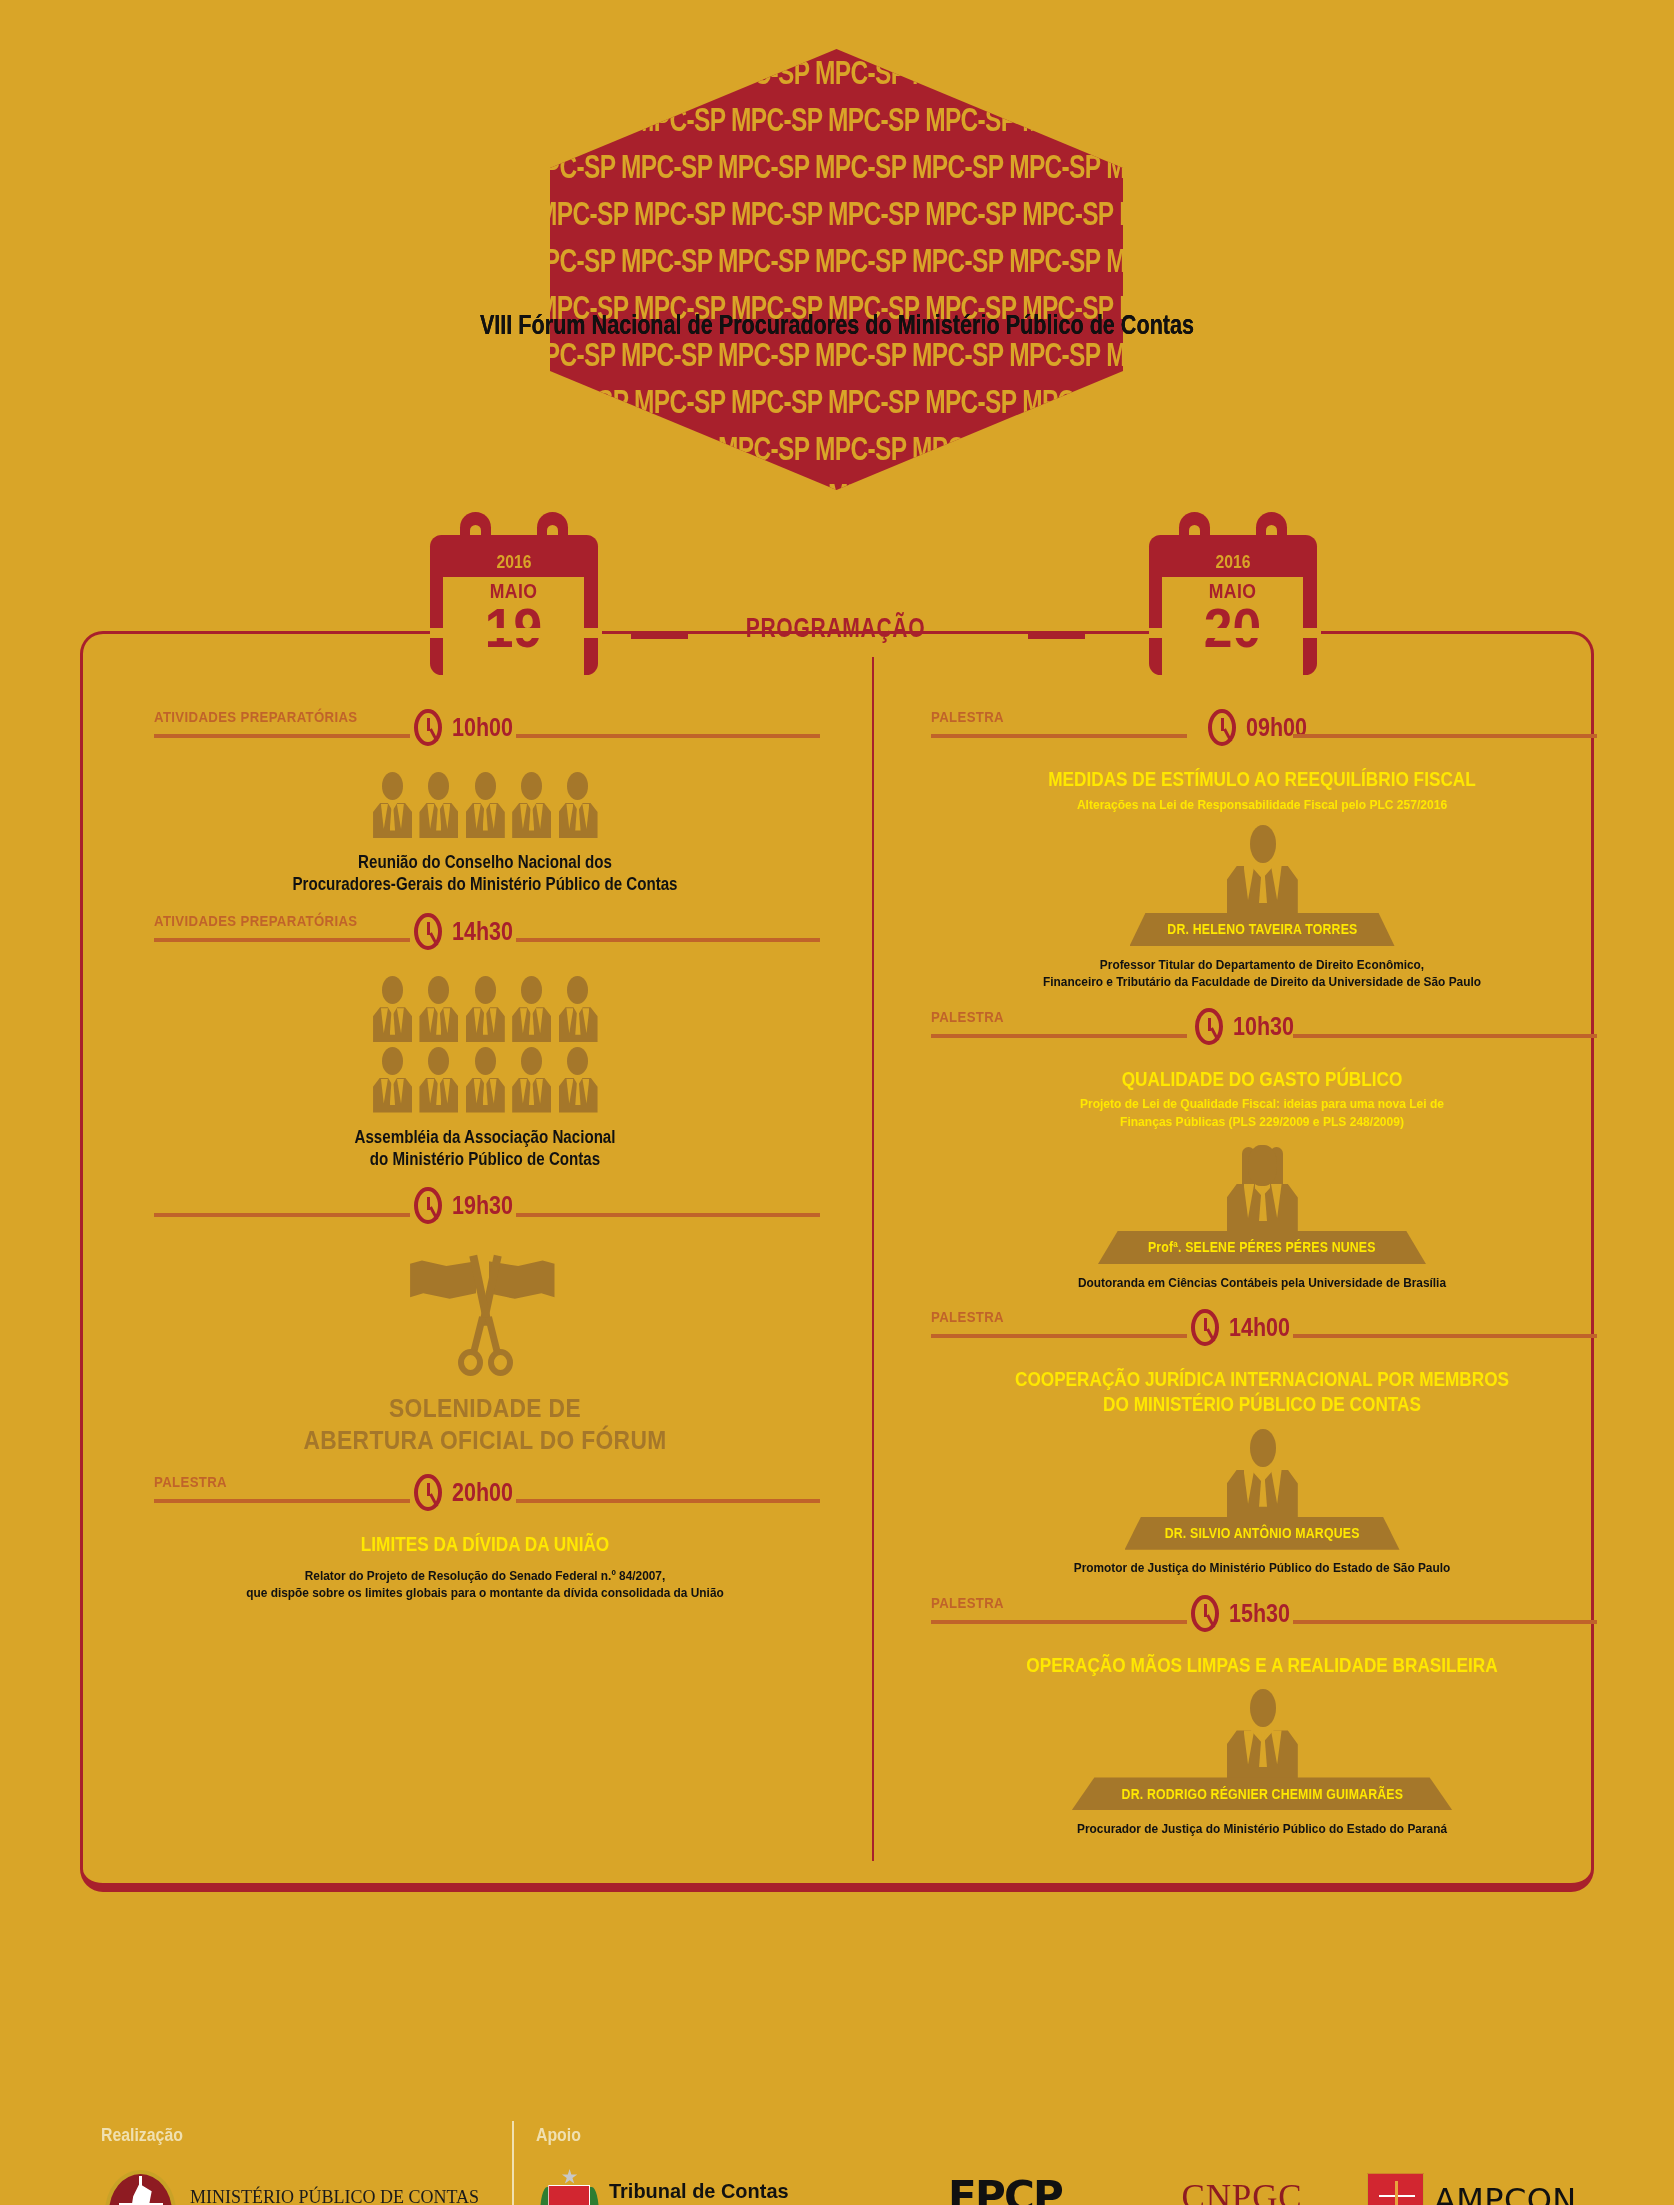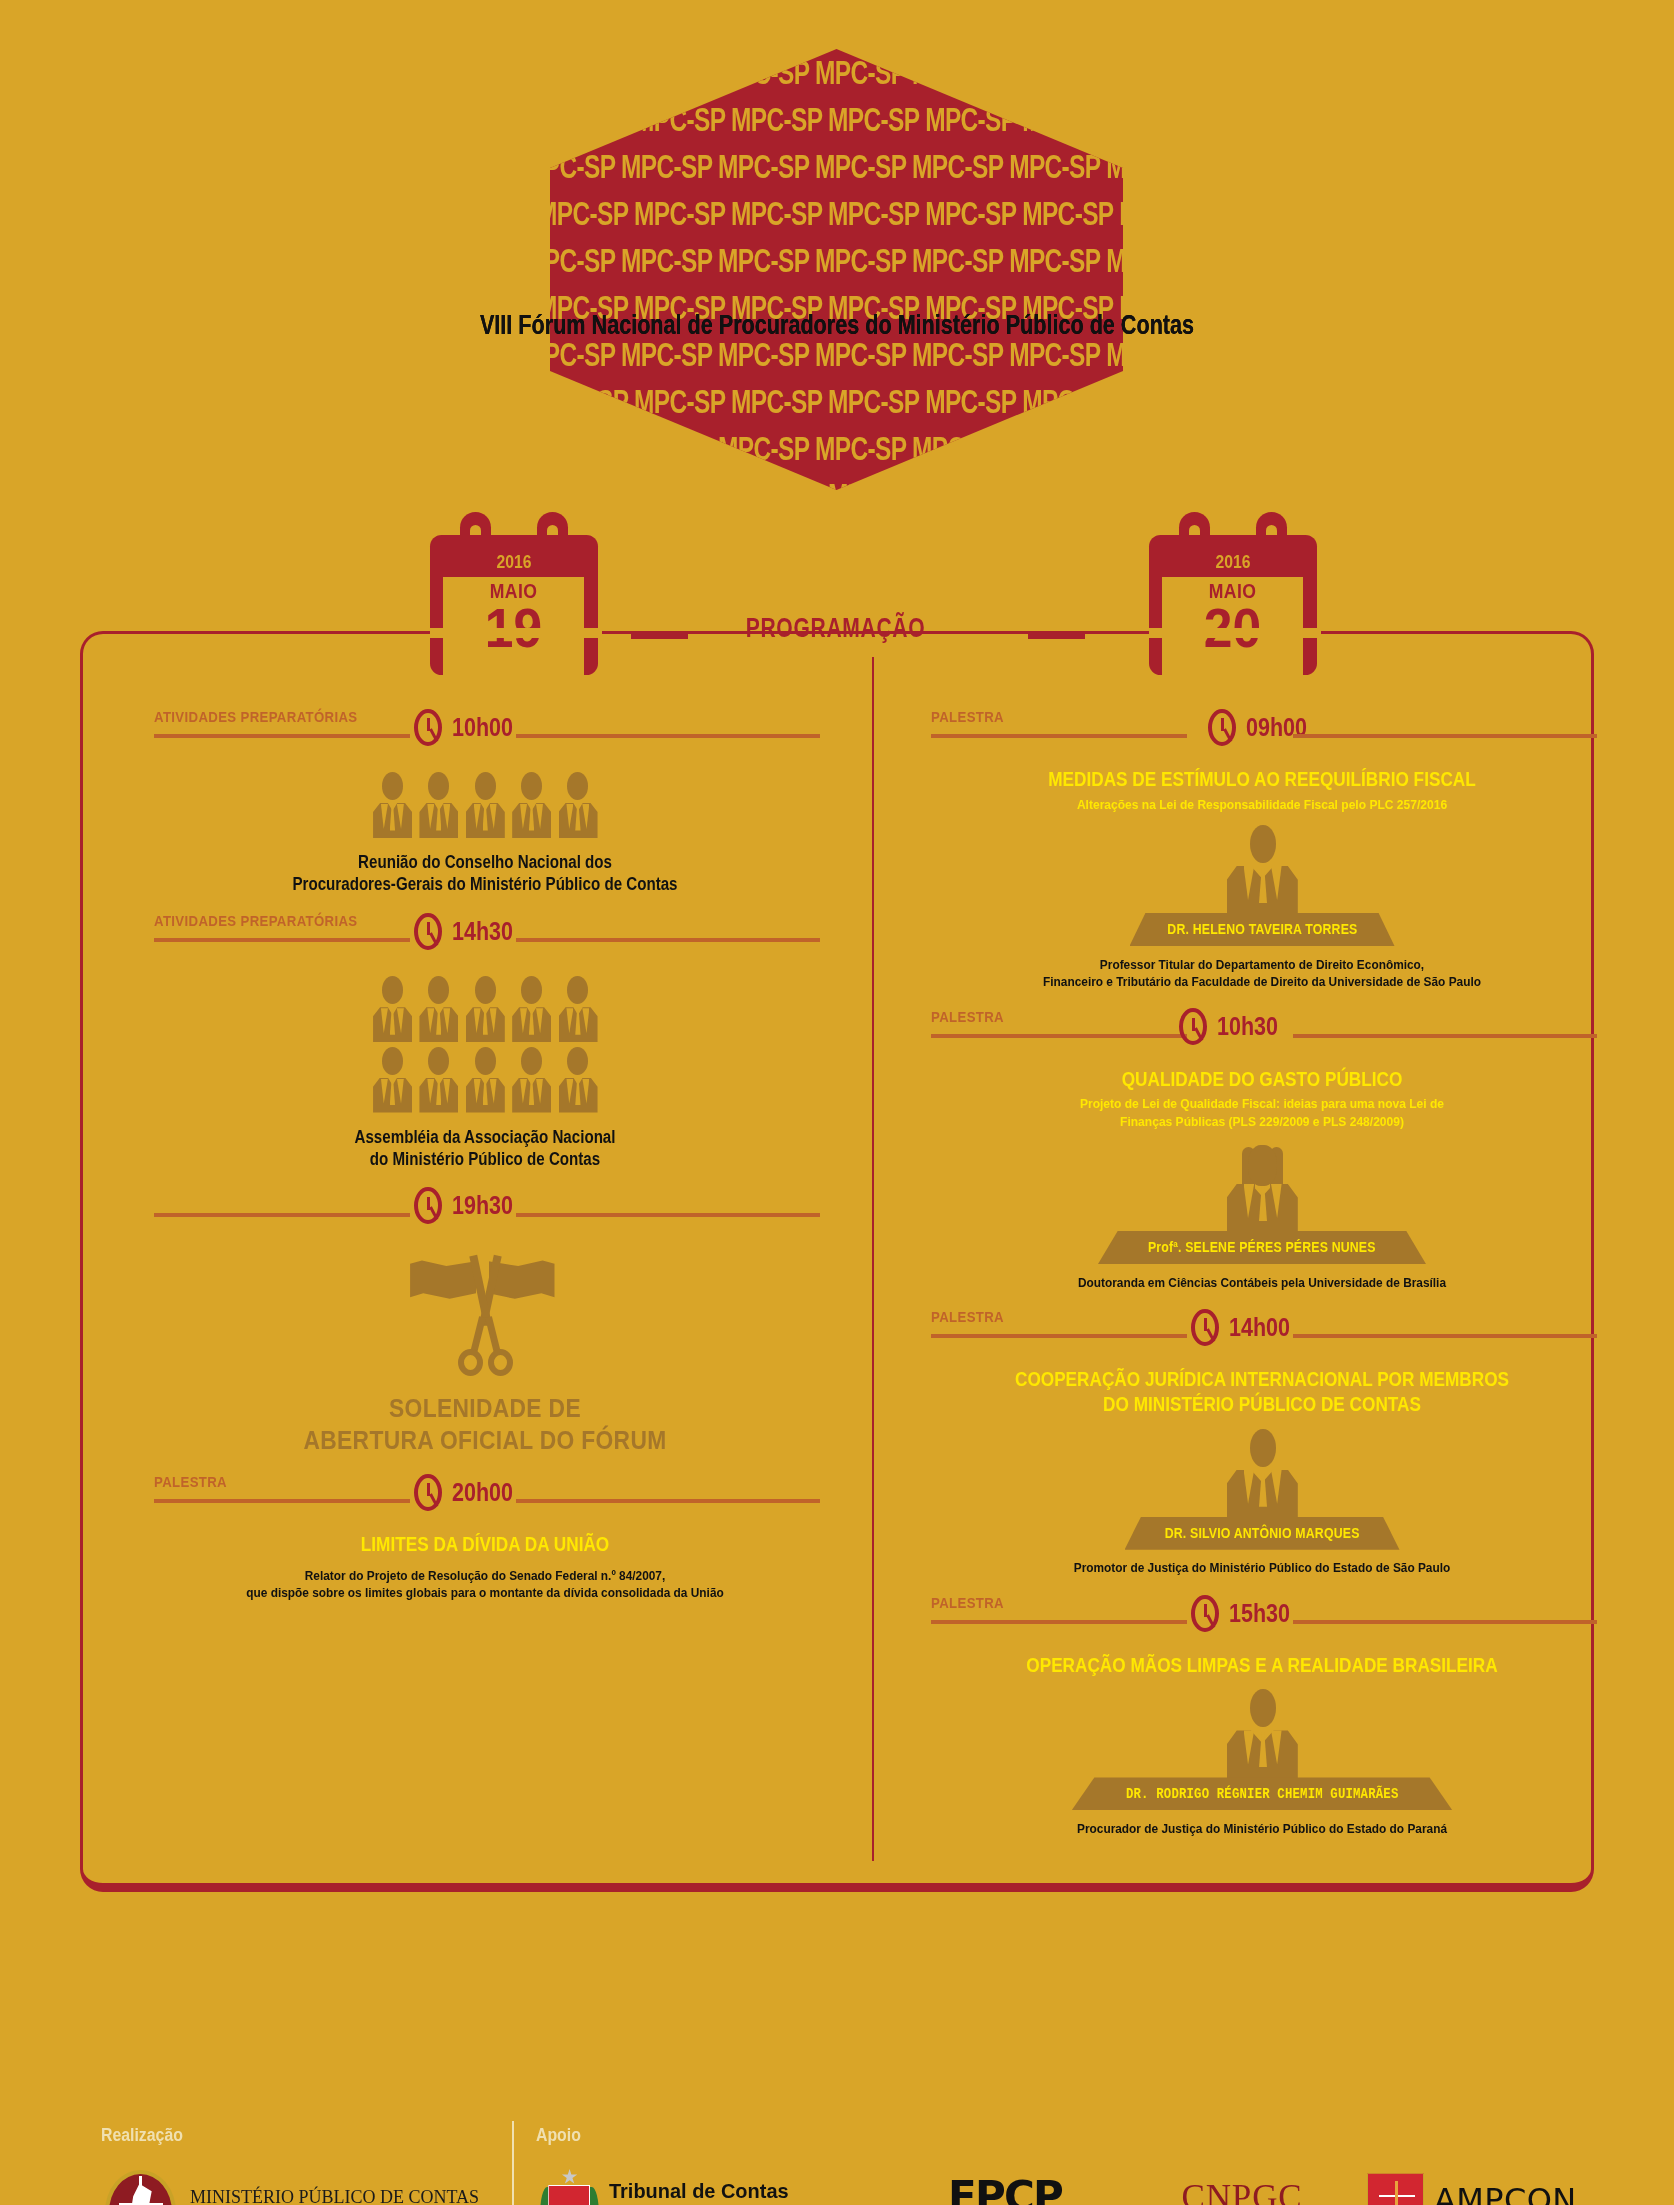--- a/index.html
+++ b/index.html
@@ -465,21 +465,21 @@
         </div>
         <div class="credential" style="margin-top: 9.7px;">
           <div>Professor Titular do Departamento de Direito Econômico,</div>
           <div>Financeiro e Tributário da Faculdade de Direito da Universidade de São Paulo</div>
         </div>
       </div>
       <div class="block" style="margin-bottom: 15px;">
         <div class="tagline">
           <div class="tag-label">PALESTRA</div>
           <div class="rule-l" style="width:256px"></div>
-          <div class="clockwrap" style="left:270px"><span class="clock-ico"><i class="hh"></i><i class="mm"></i></span><span class="timetxt">10h30</span></div>
+          <div class="clockwrap" style="left:286px"><span class="clock-ico"><i class="hh"></i><i class="mm"></i></span><span class="timetxt">10h30</span></div>
           <div class="rule-r" style="left:384px;width:304px"></div>
         </div>
         <div class="title-yellow" style="margin-top: 15px;">
           <div>QUALIDADE DO GASTO PÚBLICO</div>
         </div>
         <div class="subtitle-yellow" style="margin-top: 3.5px;">
           <div>Projeto de Lei de Qualidade Fiscal: ideias para uma nova Lei de</div>
           <div>Finanças Públicas (PLS 229/2009 e PLS 248/2009)</div>
         </div>
         <div class="icon-area" style="margin-top: 11.5px;">
@@ -535,21 +535,21 @@
         <div class="tagline">
           <div class="tag-label">PALESTRA</div>
           <div class="rule-l" style="width:256px"></div>
           <div class="clockwrap" style="left:282px"><span class="clock-ico"><i class="hh"></i><i class="mm"></i></span><span class="timetxt">15h30</span></div>
           <div class="rule-r" style="left:384px;width:304px"></div>
         </div>
         <div class="title-yellow" style="margin-top: 15px;">
           <div>OPERAÇÃO MÃOS LIMPAS E A REALIDADE BRASILEIRA</div>
         </div>
         <div class="icon-area" style="margin-top: 11.5px;">
-          <div class="podium" style="width: 381px; font-family: Liberation Mono, monospace;">
+          <div class="podium" style="width: 381px;">
             <div class="spk">
               <div class="head"></div>
               <div class="torso"></div>
               <div class="lapL"></div>
               <div class="lapR"></div>
               <div class="tie"></div>
             </div>
             <div class="desk">
               <div class="nm">DR. RODRIGO RÉGNIER CHEMIM GUIMARÃES</div>
             </div>

